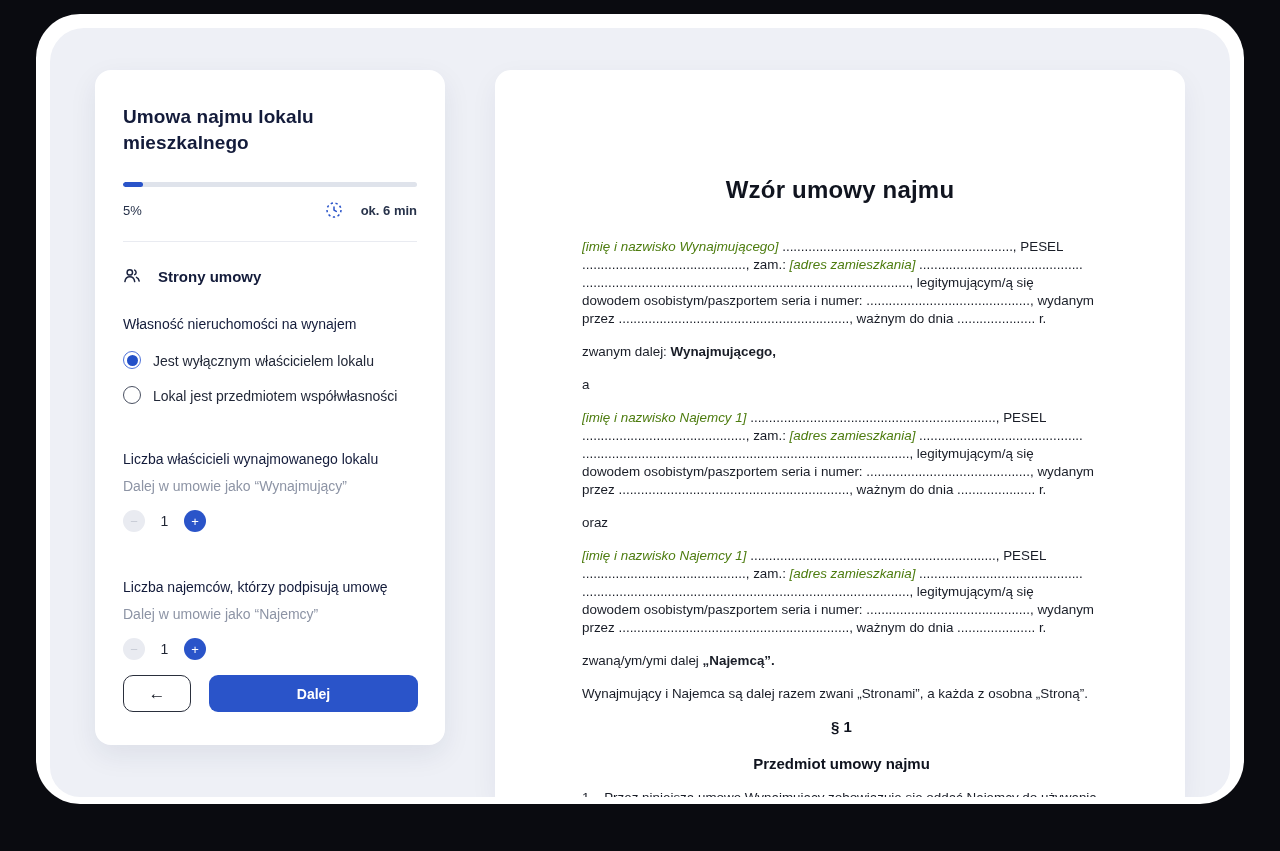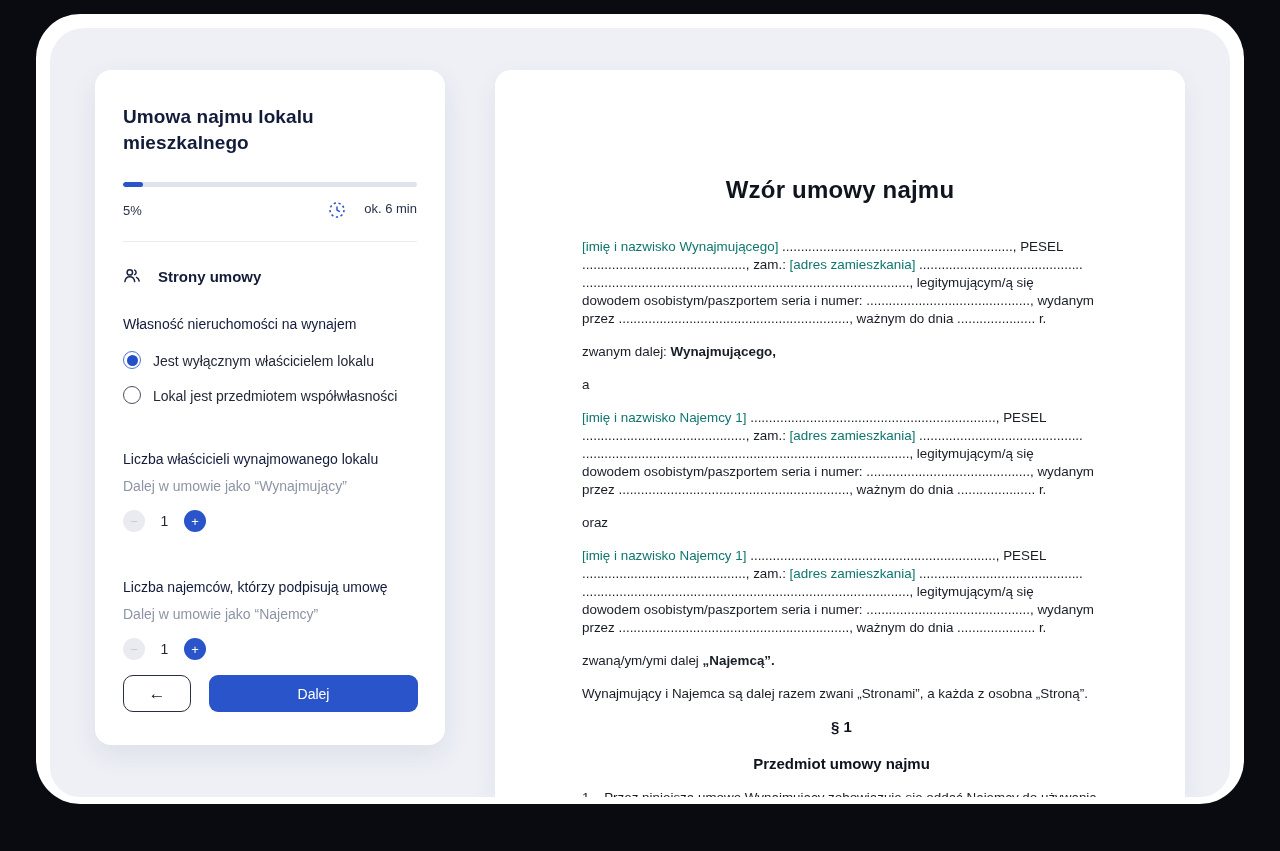--- a/index.html
+++ b/index.html
@@ -27,52 +27,52 @@
     border-radius:16px; padding:34px 28px;
     box-shadow:0 10px 28px rgba(25,39,80,.08);
   }
   .sidebar h1 {
     margin:0; font-size:19px; line-height:26px; font-weight:700;
     color:#131b3a; letter-spacing:.1px;
   }
   .progress-track { margin-top:26px; height:5px; background:#dfe3eb; border-radius:4px; overflow:hidden; }
   .progress-fill { width:6.8%; height:100%; background:#2a54c9; border-radius:4px; }
   .stats { margin-top:14px; display:flex; justify-content:space-between; align-items:center; font-size:13px; color:#27324a; }
-  .time { display:flex; gap:18px; align-items:flex-start; }
+  .time { display:flex; gap:18px; align-items:center;font-weight:bold; }
   .divider { border:none; border-top:1px solid #e9ebf1; margin:22px 0 0; }
   .section-head { margin-top:25px; display:flex; gap:17px; align-items:center; font-size:15px; font-weight:700; color:#131b3a; }
   .q-label { font-size:14px; font-weight:400; color:#131b3a; line-height:19px; }
   .q1 { margin-top:30px; }
   .qgap { margin-top:46px; }
   .radio-row { margin-top:17px; display:flex; gap:12px; align-items:flex-end; font-size:14px; color:#222838; cursor:pointer; }
   .radio { width:18px; height:18px; border-radius:50%; flex:none; position:relative; }
   .radio.off { border:1.5px solid #4a5162; }
   .radio.on { border:1.5px solid #4f72d9; }
   .radio.on::after { content:""; position:absolute; inset:2.5px; background:#2350c8; border-radius:50%; }
   .hint { margin-top:9px; font-size:14px; color:#8d94a5; }
   .stepper { margin-top:16px; display:flex; align-items:center; gap:15px; }
   .step-btn { width:22px; height:22px; border-radius:50%; border:none; display:flex; align-items:center; justify-content:center; font-size:13px; padding:0; cursor:pointer; line-height:1; }
   .step-btn.minus { background:#e9ebf1; color:#c6cbd6; }
   .step-btn.plus  { background:#2a54c9; color:#ffffff; }
   .step-value { font-size:14px; color:#1f2533; min-width:9px; text-align:center; }
   .footer { position:absolute; left:28px; right:27px; bottom:33px; display:flex; gap:18px; }
   .back-btn { width:68px; height:37px; border-radius:10px; background:#fff; border:1px solid #2a2f3c; font-size:17px; color:#171b26; cursor:pointer; padding:0; }
-  .next-btn { flex:1; height:37px; border-radius:9px; background:#2a54c9; border:none; color:#fff; font-size:14px; font-weight:400; cursor:pointer; }
+  .next-btn { flex:1; height:37px; border-radius:9px; background:#2a54c9; border:none; color:#fff; font-size:14px; font-weight:700; cursor:pointer; }
 
   .doc {
     left:445px; top:42px; width:690px; height:calc(100% - 42px);
     border-radius:16px 16px 0 0;
     box-shadow:0 10px 28px rgba(25,39,80,.06);
     overflow:hidden;
   }
   .doc-title { margin:106px 0 0; text-align:center; font-size:24px; font-weight:700; color:#10141f; letter-spacing:.2px; }
   .doc-body { margin:34px 84px 0 87px; font-size:13.4px; line-height:18px; color:#191d27; overflow:hidden; }
   .doc-line { white-space:pre; }
   .party, .doc-p { margin:0 0 15px; }
-  .doc-body .g { color:#0f766e; }
+  .doc-body .g { color:#4d7c0f;font-style:italic; }
   .doc-body .b { font-weight:700; }
   .doc-center { text-align:center; font-weight:700; font-size:15px; color:#10141f; margin:4px 0 0; line-height:18px; }
   .doc-center + .doc-center { margin-top:19px; }
   .doc-num { margin-top:16px; display:flex; gap:11px; }
 </style>
 </head>
 <body>
 
 <div class="frame">
   <div class="interior">

